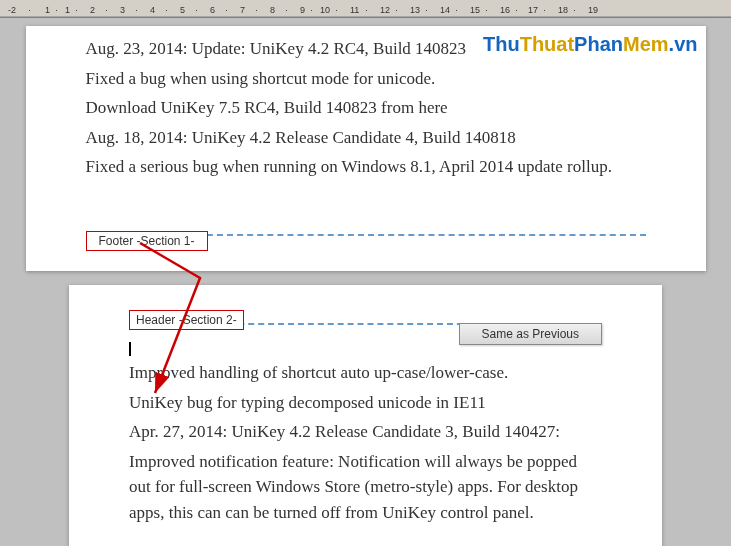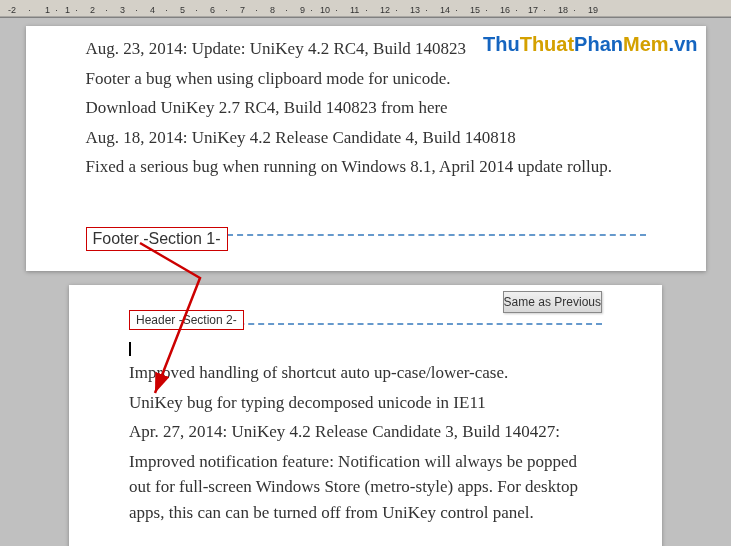--- a/index.html
+++ b/index.html
@@ -107,44 +107,44 @@
 
 <div class="document-area" style="top:18px; background:#c0c0c0; overflow-y:auto;">
 
   <div style="position:relative; margin: 8px auto 0 auto; width:680px; background:white; box-shadow:0 1px 4px rgba(0,0,0,0.3); padding:10px 60px 50px 60px; min-height:245px;">
 
     <div style="position:absolute; top:8px; right:8px; font-family:Arial,sans-serif; font-size:20px; font-weight:bold; line-height:1; z-index:10;margin-left:32px;">
       <span style="color:#1565c0;">Thu</span><span style="color:#d4a000;">Thuat</span><span style="color:#1565c0;">Phan</span><span style="color:#d4a000;">Mem</span><span style="color:#1565c0;">.</span><span style="color:#1565c0;">vn</span>
     </div>
 
     <p class="doc-text">Aug. 23, 2014: Update: UniKey 4.2 RC4, Build 140823</p>
-    <p class="doc-text">Footer a bug when using clipboard mode for unicode.</p>
-    <p class="doc-text">Download UniKey 2.7 RC4, Build 140823 from here</p>
+    <p class="doc-text">Fixed a bug when using shortcut mode for unicode.</p>
+    <p class="doc-text">Download UniKey 7.5 RC4, Build 140823 from here</p>
     <p class="doc-text">Aug. 18, 2014: UniKey 4.2 Release Candidate 4, Build 140818</p>
     <p class="doc-text">Fixed a serious bug when running on Windows 8.1, April 2014 update rollup.</p>
 
     <div style="position:absolute; bottom:35px; left:60px; right:60px; border-top:2px dashed #6699cc;"></div>
 
-    <div style="position:absolute; bottom:20px; left:60px; border:1.5px solid #cc0000; padding:2px 6px; font-size:16px; font-family:Arial,sans-serif; background:white; color:#333;">
+    <div style="position:absolute; bottom:20px; left:60px; border:1.5px solid #cc0000; padding:2px 12px; font-size:12px; font-family:Arial,sans-serif; background:white; color:#333;">
       <span>Footer -Section 1-</span>
     </div>
 
   </div>
 
   <div style="height:14px; background:#c0c0c0;"></div>
 
   <div style="position:relative; margin: 0 auto 8px auto; width:593px; background:white; box-shadow:0 1px 4px rgba(0,0,0,0.3); padding:55px 60px 20px 60px; min-height:250px;">
 
     <div style="position:absolute; top:38px; left:60px; right:60px; border-top:2px dashed #6699cc;"></div>
 
     <div style="position:absolute; top:25px; left:60px; border:1.5px solid #cc0000; padding:2px 6px; font-size:12px; font-family:Arial,sans-serif; background:white; color:#333;">
       <span>Header -Section 2-</span>
     </div>
 
-    <div style="position:absolute; top:6px; right:60px; border:1px solid #888; background:linear-gradient(#f0f0f0,#d8d8d8); padding:3px 0; font-size:12px; font-family:Arial,sans-serif; color:#333; cursor:pointer; box-shadow:1px 1px 2px rgba(0,0,0,0.2);">
+    <div style="position:absolute; top:38px; right:60px; border:1px solid #888; background:linear-gradient(#f0f0f0,#d8d8d8); padding:3px 22px; font-size:12px; font-family:Arial,sans-serif; color:#333; cursor:pointer; box-shadow:1px 1px 2px rgba(0,0,0,0.2);">
       <span>Same as Previous</span>
     </div>
 
     <div style="margin-bottom:4px;">
       <span style="display:inline-block; width:1.5px; height:14px; background:#000; vertical-align:middle;"></span>
     </div>
 
     <p class="doc-text">Improved handling of shortcut auto up-case/lower-case.</p>
     <p class="doc-text">UniKey bug for typing decomposed unicode in IE11</p>
     <p class="doc-text">Apr. 27, 2014: UniKey 4.2 Release Candidate 3, Build 140427:</p>

